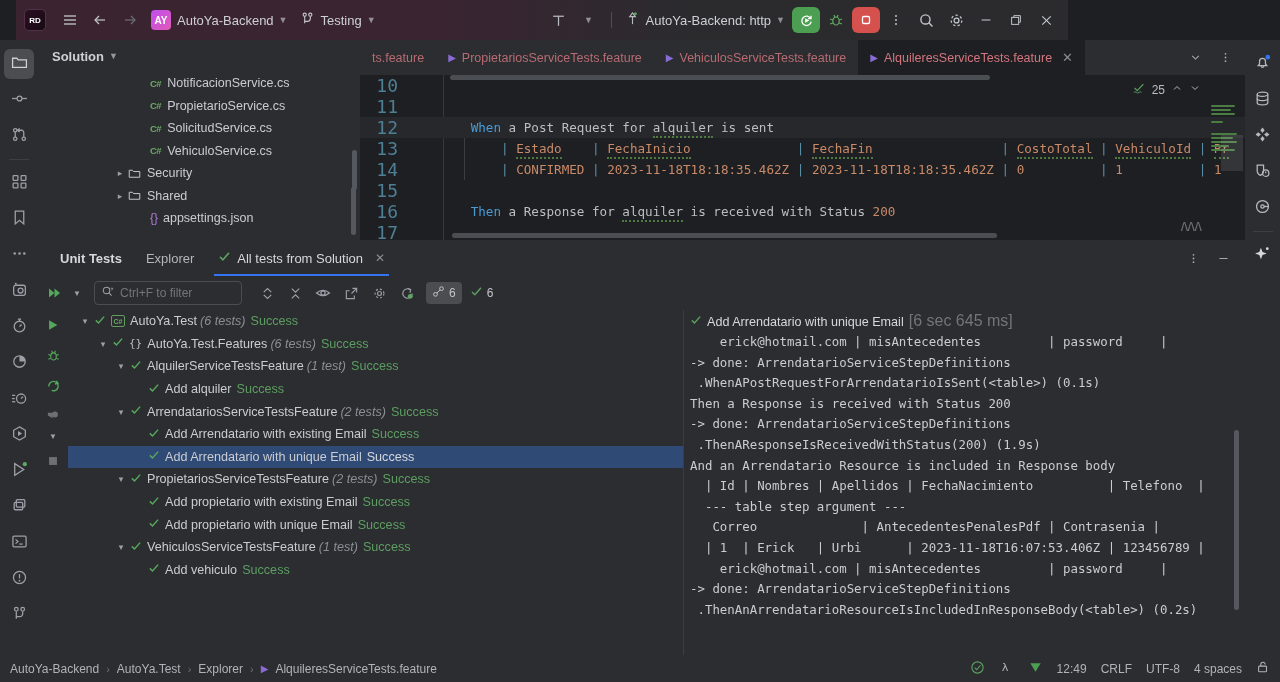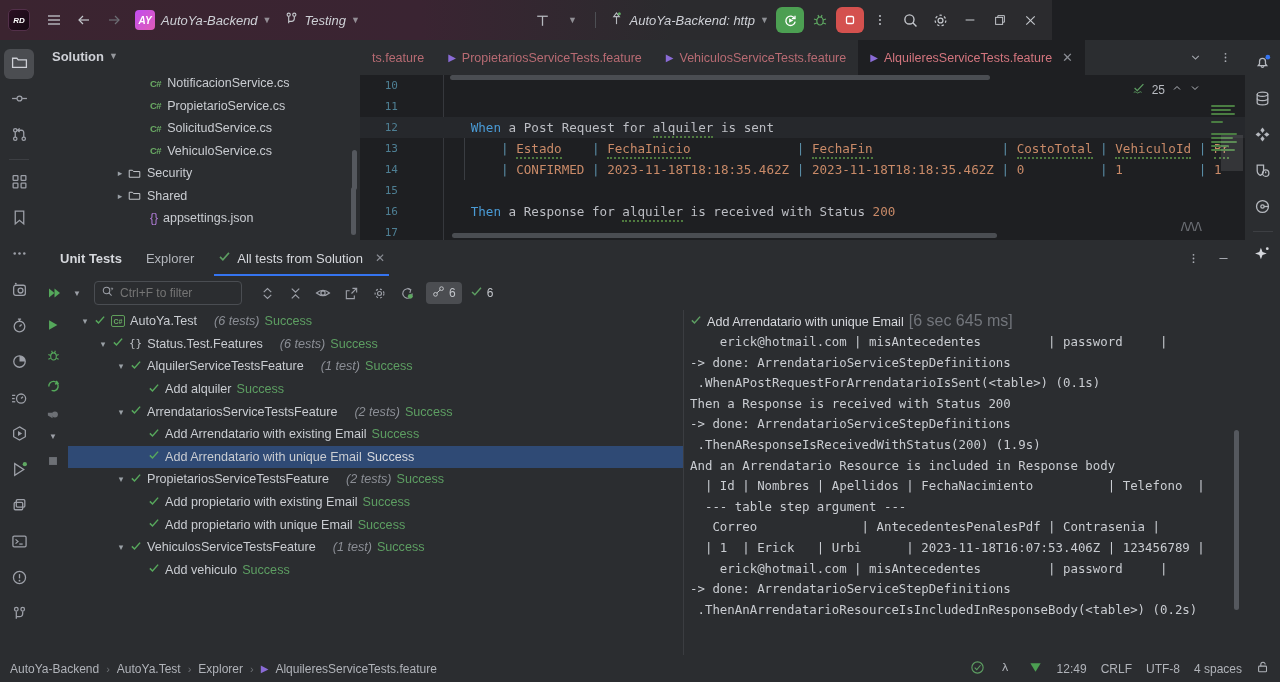--- a/index.html
+++ b/index.html
@@ -7,23 +7,23 @@
     width: 1280px; height: 682px;
     background: #1e1f22;
     font-family: "Liberation Sans", sans-serif;
     color: #dfe1e5;
     overflow: hidden;
   }
   .app { position: relative; width: 1280px; height: 682px; }
 
   
   .titlebar {
-    position: absolute; left: 0; top: 0; width: 1052px; height: 40px;
+    position: absolute; left: 16px; top: 0; width: 1052px; height: 40px;
     background: linear-gradient(90deg,#3b2430 0%, #3a2432 40%, #2b2b2e 64%, #2b2b2e 100%);
-    display: flex; align-items: center; padding: 0 8px; font-style: italic;
+    display: flex; align-items: center; padding: 0 8px;
   }
   .tb-left { display: flex; align-items: center; gap: 2px; }
   .tb-right { display: flex; align-items: center; gap: 2px; margin-left: auto; }
   .tb-btn {
     height: 28px; min-width: 28px; border-radius: 6px;
     display: flex; align-items: center; justify-content: center;
     color: #c4c7cc; font-size: 13px; padding: 0 5px; cursor: default;
   }
   .rd-logo {
     width: 22px; height: 22px; border-radius: 5px;
@@ -120,21 +120,21 @@
   
   .editor {
     position: absolute; left: 360px; top: 75px; width: 885px; height: 165px;
     background: #1e1f22; overflow: hidden;
     font-family: "DejaVu Sans Mono", monospace; font-size: 12.6px;
   }
   .code-line { position: absolute; left: 0; width: 885px; height: 21px; display: flex; }
   .code-line.cur { background: #26282c; }
   .ln {
     width: 50px; text-align: right; padding-right: 12px; color: #4e7f94;
-    line-height: 21px; font-size: 11px;
+    line-height: 21px; font-size: 18px;
   }
   .ctext { line-height: 21px; white-space: pre; color: #bcbec4; }
   .kw  { color: #4a9bd6; }
   .str { color: #c98a68; }
   .num { color: #c98a68; }
   .tbl { color: #5b8fa8; }
   .wavy { border-bottom: 2px dotted #4f7a3f; padding-bottom: 1px; }
   .ed-marker {
     position: absolute; left: 83px; top: 0; width: 1px; height: 165px; background: #36383d;
   }
@@ -216,21 +216,21 @@
   .t-row.sel { background: #2f4a75; }
   .t-arrow { width: 18px; text-align:center; font-size: 9px; color:#9aa0a6; }
   .chk { color: #57a85c; font-size: 12px; margin-right: 5px; }
   .cs-box {
     display:inline-flex; align-items:center; justify-content:center;
     width:14px; height:12px; border:1px solid #5f9e5a; border-radius:2px;
     color:#6aaa64; font-size:7px; margin-right:5px; font-weight:700;
   }
   .ns-ico { color:#b9bcc2; font-size:11px; margin-right:5px;
             font-family:"DejaVu Sans Mono",monospace; }
-  .t-count { color: #8b8e95; font-style: italic; margin-left: 17px; }
+  .t-count { color: #8b8e95; font-style: italic; margin-left: 3px; }
   .t-succ { color: #5d9e62; margin-left: 5px; }
   .t-succ-light { color: #9aa0a6; margin-left: 5px; }
 
   .ut-divider { width: 1px; background: #3b3d41; }
 
   .ut-output {
     flex: 1; position: relative; background: #2b2d30; overflow: hidden;
     font-family: "DejaVu Sans Mono", monospace; font-size: 12.4px;
   }
   .out-title {
@@ -1002,21 +1002,21 @@
               <span class="t-count">(6 tests)</span>
               <span class="t-succ">Success</span>
             </div>
             <div class="t-row">
               <span style="width:26px;display:inline-block"></span>
               <span class="t-arrow">▾</span>
               <span class="chk"><svg width="12" height="12" viewBox="0 0 16 16">
                   <polyline points="2.5,8.5 6,12 13.5,3.5" stroke="#57a85c" stroke-width="2" fill="none"></polyline>
                 </svg></span>
               <span class="ns-ico">{}</span>
-              <span>Status.Test.Features</span>
+              <span>AutoYa.Test.Features</span>
               <span class="t-count">(6 tests)</span>
               <span class="t-succ">Success</span>
             </div>
             <div class="t-row">
               <span style="width:44px;display:inline-block"></span>
               <span class="t-arrow">▾</span>
               <span class="chk"><svg width="12" height="12" viewBox="0 0 16 16">
                   <polyline points="2.5,8.5 6,12 13.5,3.5" stroke="#57a85c" stroke-width="2" fill="none"></polyline>
                 </svg></span>
               <span>AlquilerServiceTestsFeature</span>

